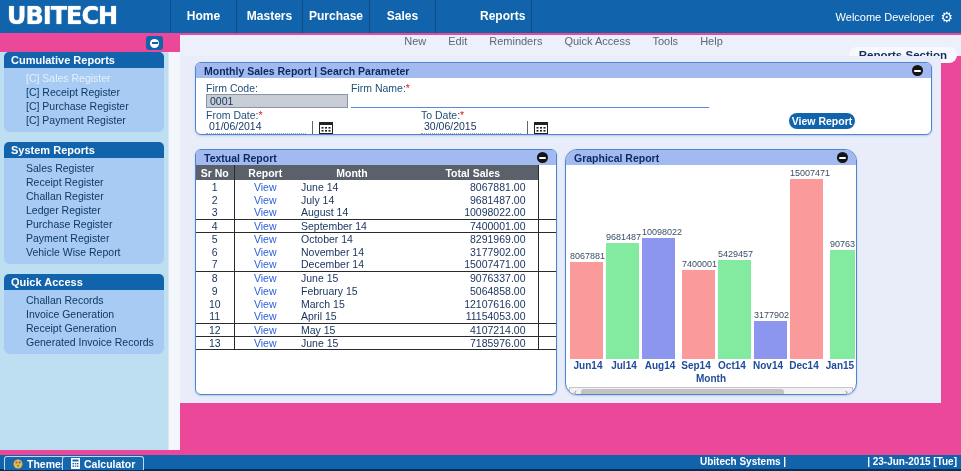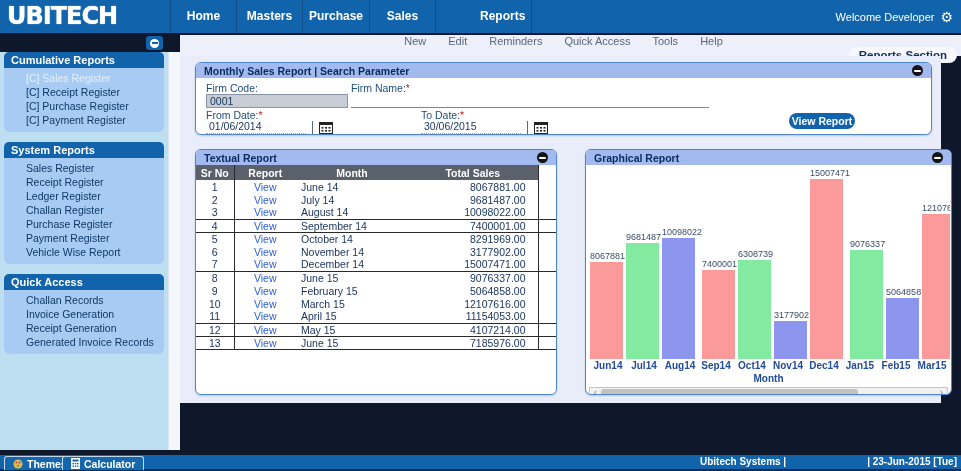--- a/index.html
+++ b/index.html
@@ -1,17 +1,17 @@
 <!DOCTYPE html>
 <html><head>
 <meta charset="utf-8">
 <style>
   * { margin:0; padding:0; box-sizing:border-box; }
   html,body { width:961px; height:471px; background:#fff; font-family:"Liberation Sans","DejaVu Sans",sans-serif; overflow:hidden; }
-  .app { position:relative; width:961px; height:471px; background:#0f172a; }
+  .app { position:relative; width:961px; height:471px; background:#ec4899; }
 
   
   .topbar { position:absolute; left:0; top:0; width:961px; height:33px; background:#1164AC; }
   .logo { position:absolute; left:3px; top:1px; height:30px; line-height:30px; color:#fff; font-weight:bold;
           font-size:24px; letter-spacing:-1px; font-family:"DejaVu Sans",sans-serif; text-shadow:0 0 1px #fff; padding:0 4px; }
   .mainnav { position:absolute; left:170px; top:0; height:33px; display:flex; }
   .nav-item { min-width:66px; padding:0 6px; height:33px; line-height:33px; text-align:center; color:#fff;
               font-size:12px; font-weight:bold; border-left:1px solid #0C4E85; cursor:pointer; }
   .nav-item:last-child { border-right:1px solid #0C4E85;padding-left:44px; }
   .welcome { position:absolute; right:8px; top:0; height:33px; display:flex; align-items:center; gap:6px;
@@ -71,21 +71,21 @@
   table.report td { font-size:10.5px; color:#16325C; height:13px; line-height:12px; overflow:hidden; white-space:nowrap; }
   td.c-sr { text-align:center; }
   td.c-rep { text-align:center; }
   td.c-mon { padding-left:5px; }
   td.c-tot { text-align:right; padding-right:12px; }
   .colline-r { border-right:1px solid #2A2A2A; }
   tr.divider td { border-bottom:1px solid #2A2A2A; }
   a.view-link { color:#2A5FD7; text-decoration:none; cursor:pointer; }
 
   
-  .graph-panel { left:405px; top:93px; width:367px; height:246px; }
+  .graph-panel { left:385px; top:93px; width:292px; height:246px;border-radius:12px; }
   .chart-wrap { position:absolute; left:0; top:16px; right:0; bottom:0; }
   .bars-row { position:absolute; left:4px; top:0; right:1px; height:193px; display:flex; align-items:flex-end; overflow:hidden; }
   .bar-slot { flex:0 0 36px; display:flex; flex-direction:column; align-items:flex-start; justify-content:flex-end; }
   .bar-label { font-size:9px; color:#3A4E66; white-space:nowrap; margin-bottom:1px; }
   .bar { width:33px; }
   .xlabels-row { position:absolute; left:4px; top:194px; right:1px; height:13px; display:flex; overflow:hidden; }
   .x-slot { flex:0 0 36px; text-align:center; font-size:10px; font-weight:bold; color:#224C9A; white-space:nowrap; }
   .xaxis-title { position:absolute; left:0; top:207px; width:100%; text-align:center; font-size:10px; font-weight:bold; color:#224C9A; }
   .hscroll { position:absolute; left:3px; right:3px; top:221px; height:11px; background:#F1F1F1; border:1px solid #C6C6C6; display:flex; align-items:center; }
   .scroll-arrow { width:11px; text-align:center; font-size:10px; color:#888; line-height:9px; cursor:pointer; flex:0 0 auto; }
@@ -146,22 +146,22 @@
           <div class="sitem">[C] Receipt Register</div>
           <div class="sitem">[C] Purchase Register</div>
           <div class="sitem">[C] Payment Register</div>
         </div>
       </div>
       <div class="sgroup">
         <div class="sgroup-header">System Reports</div>
         <div class="sgroup-body">
           <div class="sitem">Sales Register</div>
           <div class="sitem">Receipt Register</div>
+          <div class="sitem">Challan Register</div>
           <div class="sitem">Ledger Register</div>
-          <div class="sitem">Challan Register</div>
           <div class="sitem">Purchase Register</div>
           <div class="sitem">Payment Register</div>
           <div class="sitem">Vehicle Wise Report</div>
         </div>
       </div>
       <div class="sgroup">
         <div class="sgroup-header">Quick Access</div>
         <div class="sgroup-body">
           <div class="sitem">Challan Records</div>
           <div class="sitem">Invoice Generation</div>
@@ -354,21 +354,21 @@
             </div>
             <div class="bar-slot">
               <div class="bar-label">10098022</div>
               <div class="bar" style="height: 121px; background: rgb(140, 150, 238);"></div>
             </div>
             <div class="bar-slot">
               <div class="bar-label">7400001</div>
               <div class="bar" style="height: 89px; background: rgb(250, 154, 154);"></div>
             </div>
             <div class="bar-slot">
-              <div class="bar-label">6308739</div>
+              <div class="bar-label">5429457</div>
               <div class="bar" style="height: 99px; background: rgb(130, 235, 160);"></div>
             </div>
             <div class="bar-slot">
               <div class="bar-label">3177902</div>
               <div class="bar" style="height: 38px; background: rgb(140, 150, 238);"></div>
             </div>
             <div class="bar-slot">
               <div class="bar-label">15007471</div>
               <div class="bar" style="height: 180px; background: rgb(250, 154, 154);"></div>
             </div>

